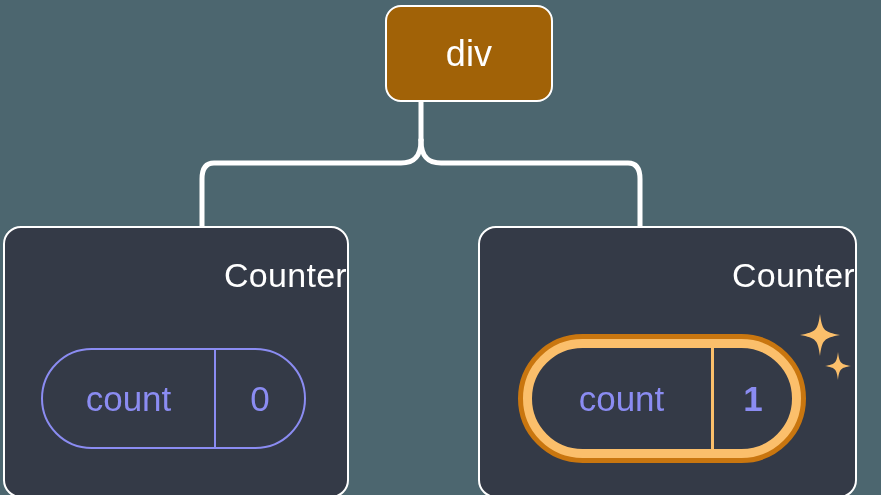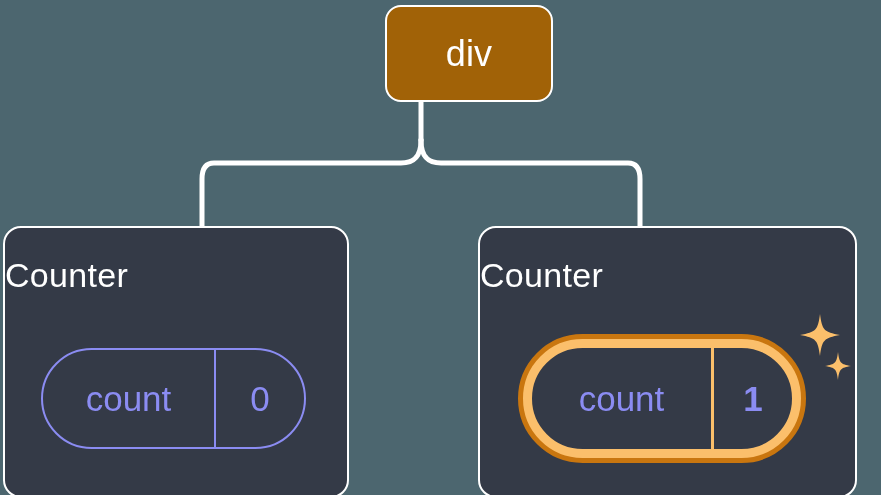--- a/index.html
+++ b/index.html
@@ -61,21 +61,21 @@
     box-sizing: border-box;
   }
   .card-left  { left: 3px;   top: 226px; width: 346px; height: 272px; }
   .card-right { left: 478px; top: 226px; width: 379px; height: 272px; }
 
   .card-title {
     position: absolute;
     top: 30px;
     left: 0;
     right: 0;
-    text-align: left;
+    text-align: right;
     color: #ffffff;
     font-size: 34px;
     line-height: 1;
     letter-spacing: 0.3px;
   }
 
   
   .pill {
     position: absolute;
     display: flex;

